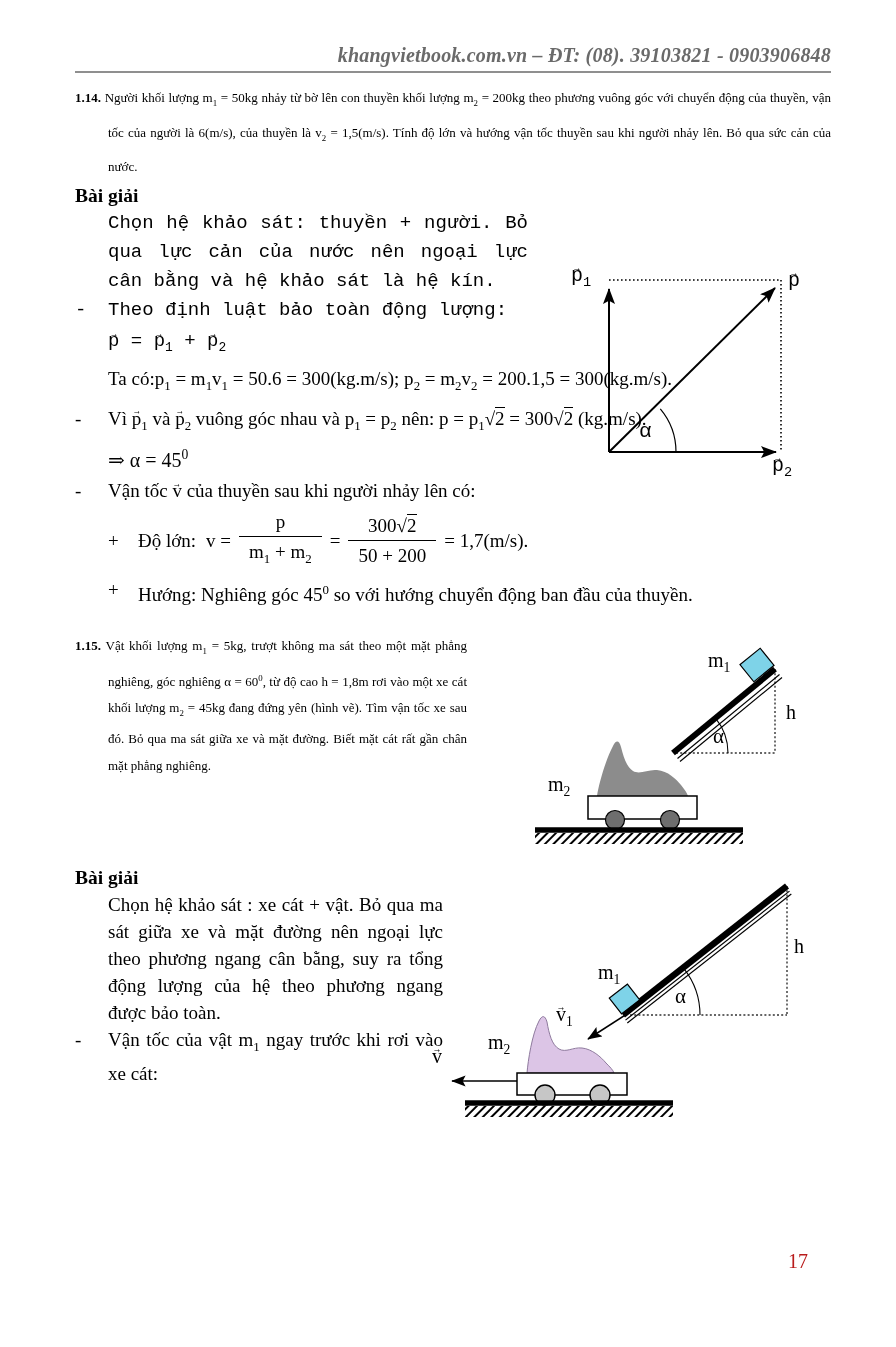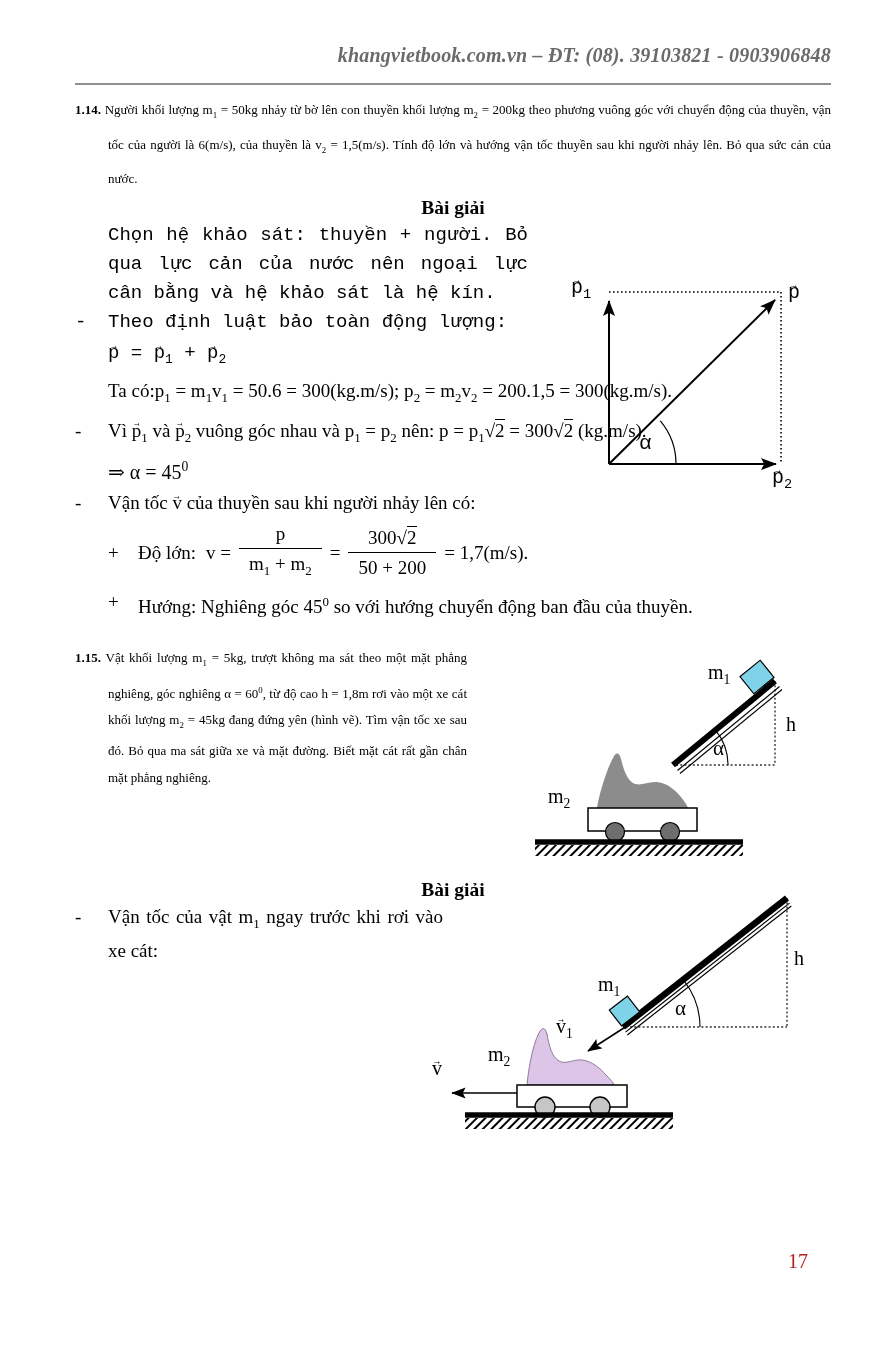--- a/index.html
+++ b/index.html
@@ -4,28 +4,28 @@
 <style>
   html,body { margin:0; padding:0; background:#fff; }
   .page {
     position:relative; width:896px; height:1347px; background:#ffffff;
     font-family:"Liberation Serif","DejaVu Serif",serif;
     color:#000; overflow:hidden;
   }
   .content { position:absolute; left:75px; top:0; width:756px; }
 
   
-  .hdr { padding-top:44px; border-bottom:2px solid #8f8f8f; padding-bottom:16px; }
+  .hdr { padding-top:44px; border-bottom:2px solid #8f8f8f; padding-bottom:4px; }
   .hdr-text { text-align:right; font-style:italic; font-weight:bold; font-size:20px; color:#6a6a6a; letter-spacing:0.2px; }
 
   
   p { margin:0; }
   .prob { font-size:13px; line-height:29px; text-align:justify; padding-left:33px; text-indent:-33px; margin-top:10px; }
   .prob-num { font-weight:bold; }
-  .bai-giai { text-align:center; font-weight:bold; font-size:19.5px; margin:4px 0 2px 0; }
+  .bai-giai { text-align:left; font-weight:bold; font-size:19.5px; margin:4px 0 2px 0; }
 
   .sol1 { position:relative;font-family:Liberation Mono, monospace; }
   .sol1-left { width:420px; padding-left:33px; box-sizing:content-box; }
   .jpara { font-size:19px; line-height:29px; text-align:justify; }
   .formula { font-size:19px; line-height:33px; padding-left:0px; }
 
   .bullet { display:flex; font-size:19px; line-height:29px; }
   .bullet .dash { flex:0 0 33px; }
   .bullet .btxt { flex:1; text-align:justify; }
 
@@ -171,20 +171,21 @@
         <span class="dlabel" style="left:48px; top:140px;">m<sub>2</sub></span>
         <span class="dlabel" style="left:286px; top:68px;">h</span>
         <span class="dlabel" style="left:213px; top:92px; font-size:21px;">α</span>
       </div>
     </div>
 
     <div class="bai-giai">Bài giải</div>
 
     <div class="sol2">
       <div class="sol2-left">
+        <p class="jpara">Chọn hệ khảo sát : xe cát + vật. Bỏ qua ma sát giữa xe và mặt đường nên ngoại lực theo phương ngang cân bằng, suy ra tổng động lượng của hệ theo phương ngang được bảo toàn.</p>
         <div class="bullet" style="margin-left:-33px;">
           <span class="dash">-</span>
           <span class="btxt">Vận tốc của vật m<sub>1</sub> ngay trước khi rơi vào xe cát:</span>
         </div>
       </div>
 
       <div class="diagram" style="left:345px; top:-18px; width:430px; height:262px;">
         <svg width="430" height="262" viewBox="0 0 430 262">
           <defs>
             <pattern id="hatch2" width="6" height="12" patternTransform="rotate(45)" patternUnits="userSpaceOnUse">

